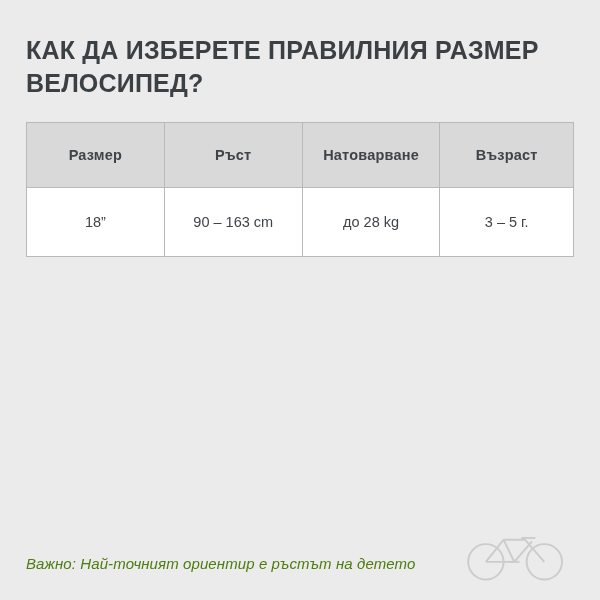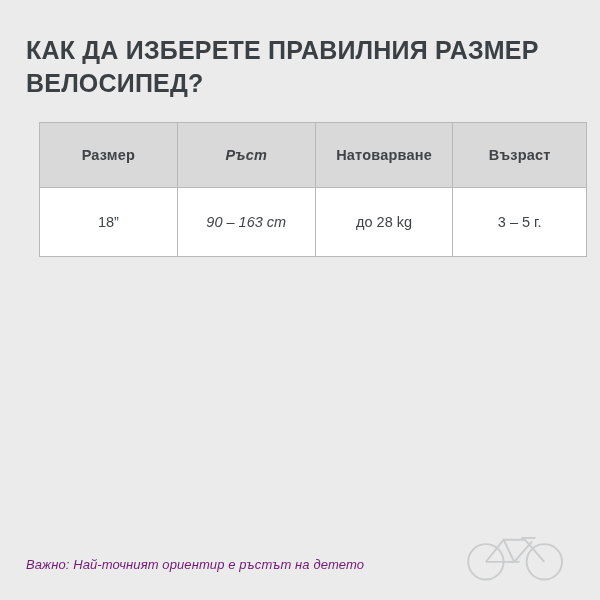--- a/index.html
+++ b/index.html
@@ -29,21 +29,20 @@
     color: #3b4045;
     margin: 0 0 22px 0;
     text-transform: uppercase;
     max-width: 560px;
   }
   table.size-table {
     border-collapse: collapse;
     width: 548px;
     table-layout: fixed;
     background: #a21caf;
-    margin-left: 13px;
   }
   table.size-table th,
   table.size-table td {
     border: 1px solid #b9b9b9;
     text-align: center;
     color: #3f4449;
   }
   table.size-table thead th {
     background: #d9d9d9;
     font-size: 14.5px;
@@ -51,31 +50,31 @@
     height: 62px;
     letter-spacing: 0.2px;
   }
   table.size-table tbody td {
     background: #ffffff;
     font-size: 14.5px;
     font-weight: normal;
     height: 66px;
   }
   .col-1 { width: 25.2%; }
-  .col-2 { width: 25.2%; font-style: italic; }
+  .col-2 { width: 25.2%; }
   .col-3 { width: 25.2%; }
   .col-4 { width: 24.4%; }
 
   .footnote {
     position: absolute;
     left: 26px;
     bottom: 28px;
-    font-size: 13px;
+    font-size: 15px;
     font-style: italic;
-    color: #701a75;
+    color: #4d7c0f;
     letter-spacing: 0.1px;
   }
   .bike-mark {
     position: absolute;
     right: 30px;
     bottom: 16px;
     width: 108px;
     height: 62px;
     opacity: 0.35;
   }

